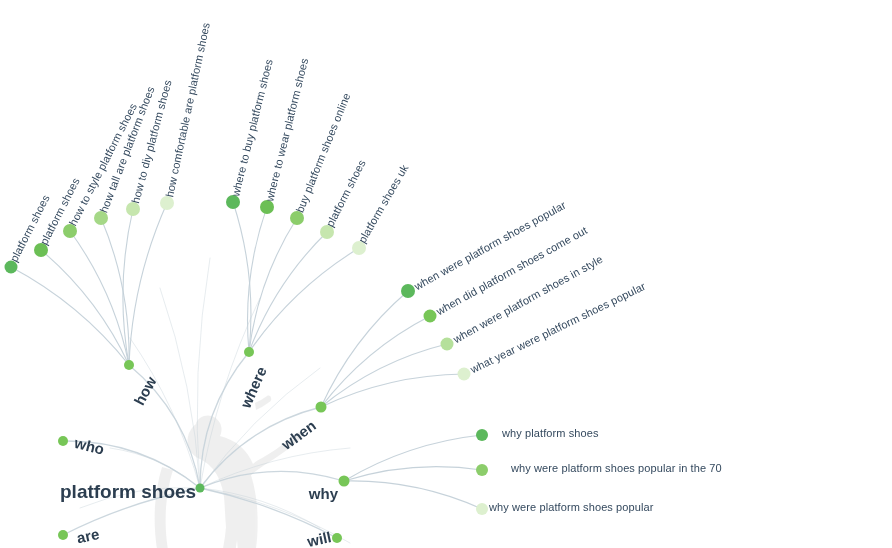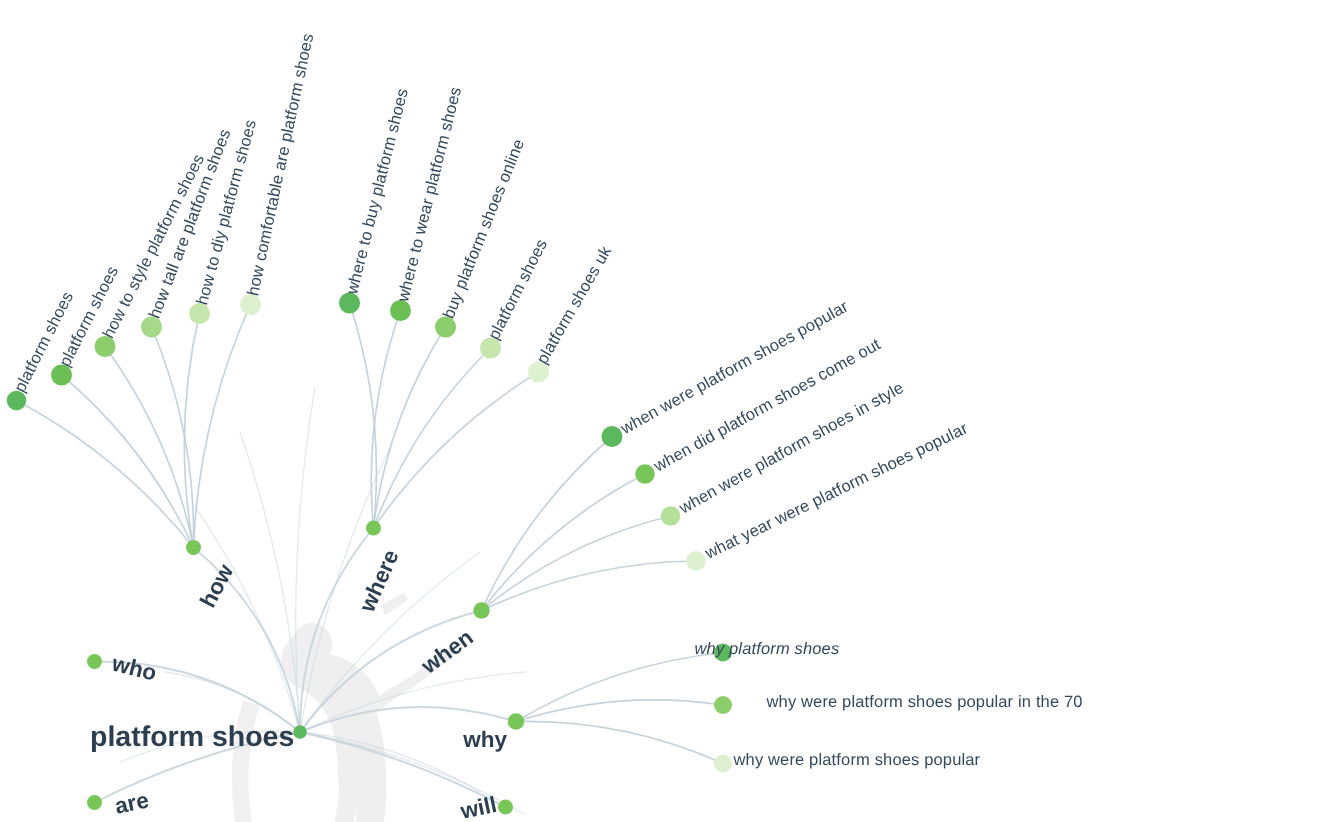--- a/index.html
+++ b/index.html
@@ -105,21 +105,21 @@
       <div class="lbl" style="left: 299px; top: 206px; transform: rotate(-68deg);">buy platform shoes online</div>
       <div class="lbl" style="left: 329px; top: 220px; transform: rotate(-63deg);">platform shoes</div>
       <div class="lbl" style="left: 361px; top: 236px; transform: rotate(-60deg);">platform shoes uk</div>
       <div class="hub-lbl" style="left: 194px; top: 415px; width: 120px; transform: rotate(-36deg);">when</div>
       <div class="lbl" style="left: 415px; top: 281px; transform: rotate(-29deg);">when were platform shoes popular</div>
       <div class="lbl" style="left: 437px; top: 306px; transform: rotate(-29deg);">when did platform shoes come out</div>
       <div class="lbl" style="left: 454px; top: 334px; transform: rotate(-29deg);">when were platform shoes in style</div>
       <div class="lbl" style="left: 471px; top: 364px; transform: rotate(-26deg);">what year were platform shoes popular</div>
       <div class="hub-lbl" style="left: -16px; top: 441px; width: 120px; transform: rotate(14deg);">who</div>
       <div class="hub-lbl" style="left: 218px; top: 485px; width: 120px; transform: rotate(0deg);">why</div>
-      <div class="lbl" style="left: 463px; top: 427px; font-style: italic;">why platform shoes</div>
+      <div class="lbl" style="left: 502px; top: 427px;">why platform shoes</div>
       <div class="lbl" style="left: 489px; top: 462px; padding-left: 22px;">why were platform shoes popular in the 70</div>
       <div class="lbl" style="left: 489px; top: 501px;">why were platform shoes popular</div>
       <div class="hub-lbl" style="left: -21px; top: 525px; width: 120px; transform: rotate(-12deg);">are</div>
       <div class="hub-lbl" style="left: 211px; top: 528px; width: 120px; transform: rotate(-12deg);">will</div>
     </div>
 
   <div class="root-lbl" id="root-label" style="left: 60px; top: 481px;">platform shoes</div>
 </div>
 
 </body></html>

